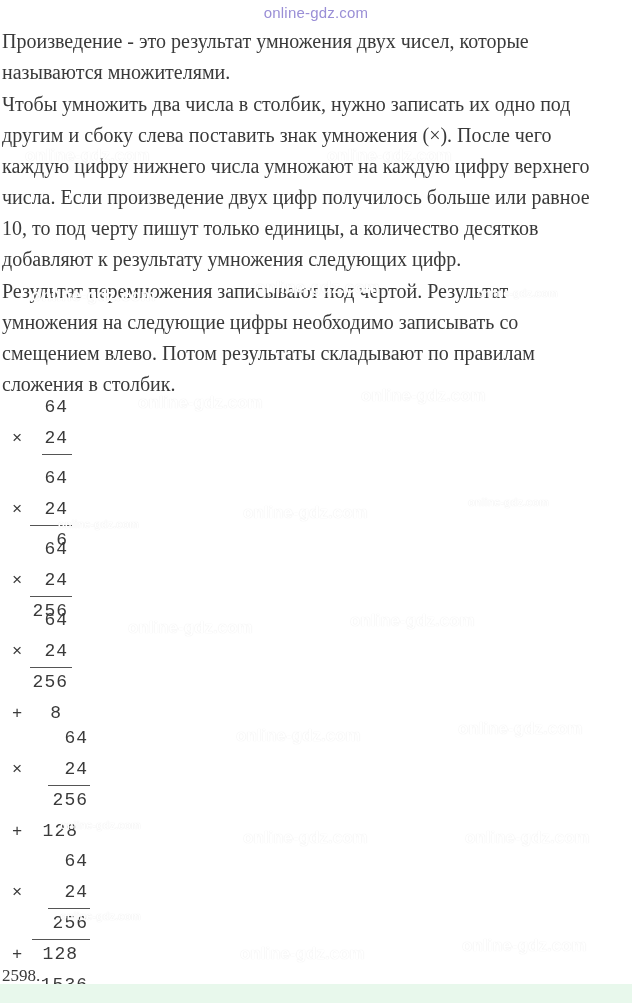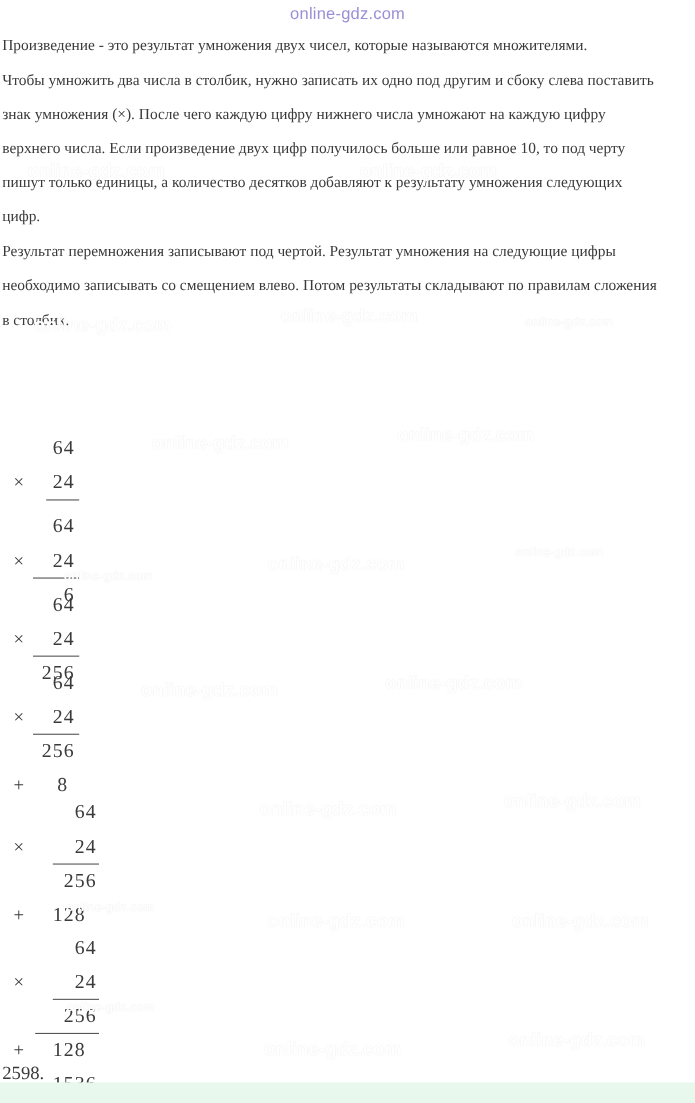--- a/index.html
+++ b/index.html
@@ -26,41 +26,41 @@
     font-family:"Liberation Sans", sans-serif;
     font-size:15px;
     color:#9a8fd6;
     letter-spacing:0.2px;
   }
   .text-block{
     position:absolute;
     left:2px;
     top:26px;
     width:600px;
-    font-size:14px;
+    font-size:20px;
     line-height:31px;
     color:#3a3a3a;
   }
   .text-block p{margin:0 0 1px 0;}
   
   .wm{
     position:absolute;
     font-family:"Liberation Sans", sans-serif;
     color:#ffffff;
     font-weight:bold;
     white-space:nowrap;
     text-shadow:
        0 0 1px rgba(0,0,0,0.12);
   }
   .wm-lg{font-size:17px;}
   .wm-sm{font-size:11px;}
   
   .calc{
     position:absolute;
-    font-family:Liberation Serif, serif;
+    font-family:Liberation Mono, monospace;
     font-size:18px;
     color:#3a3a3a;
   }
   .calc .row{
     position:relative;
     height:31px;
     line-height:31px;
     white-space:nowrap;
   }
   .op{

